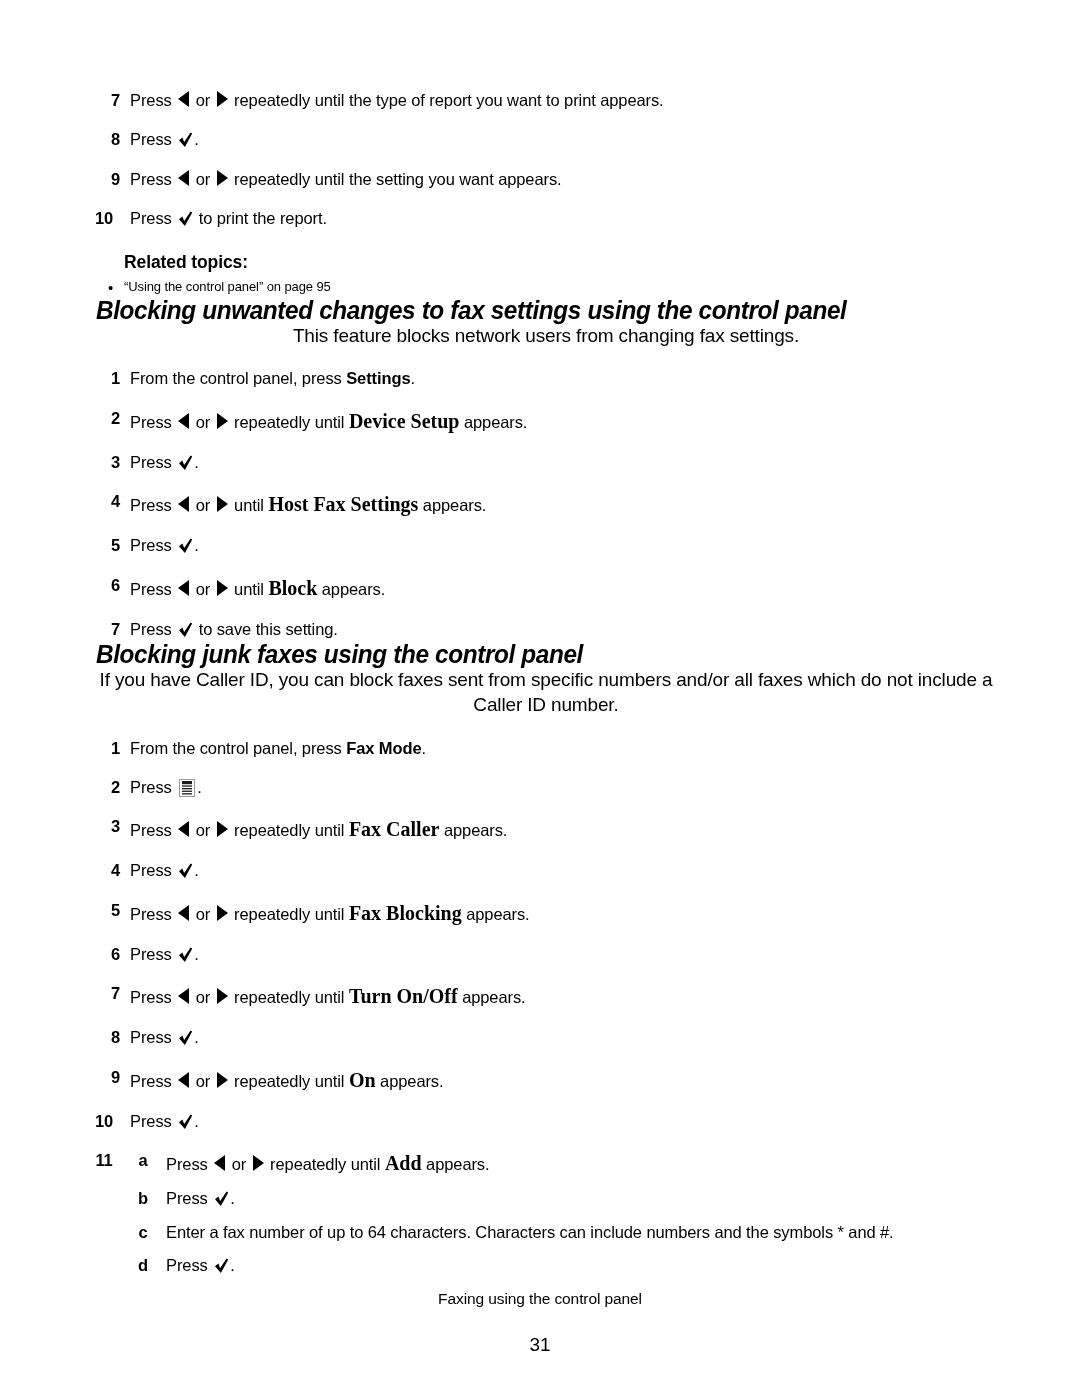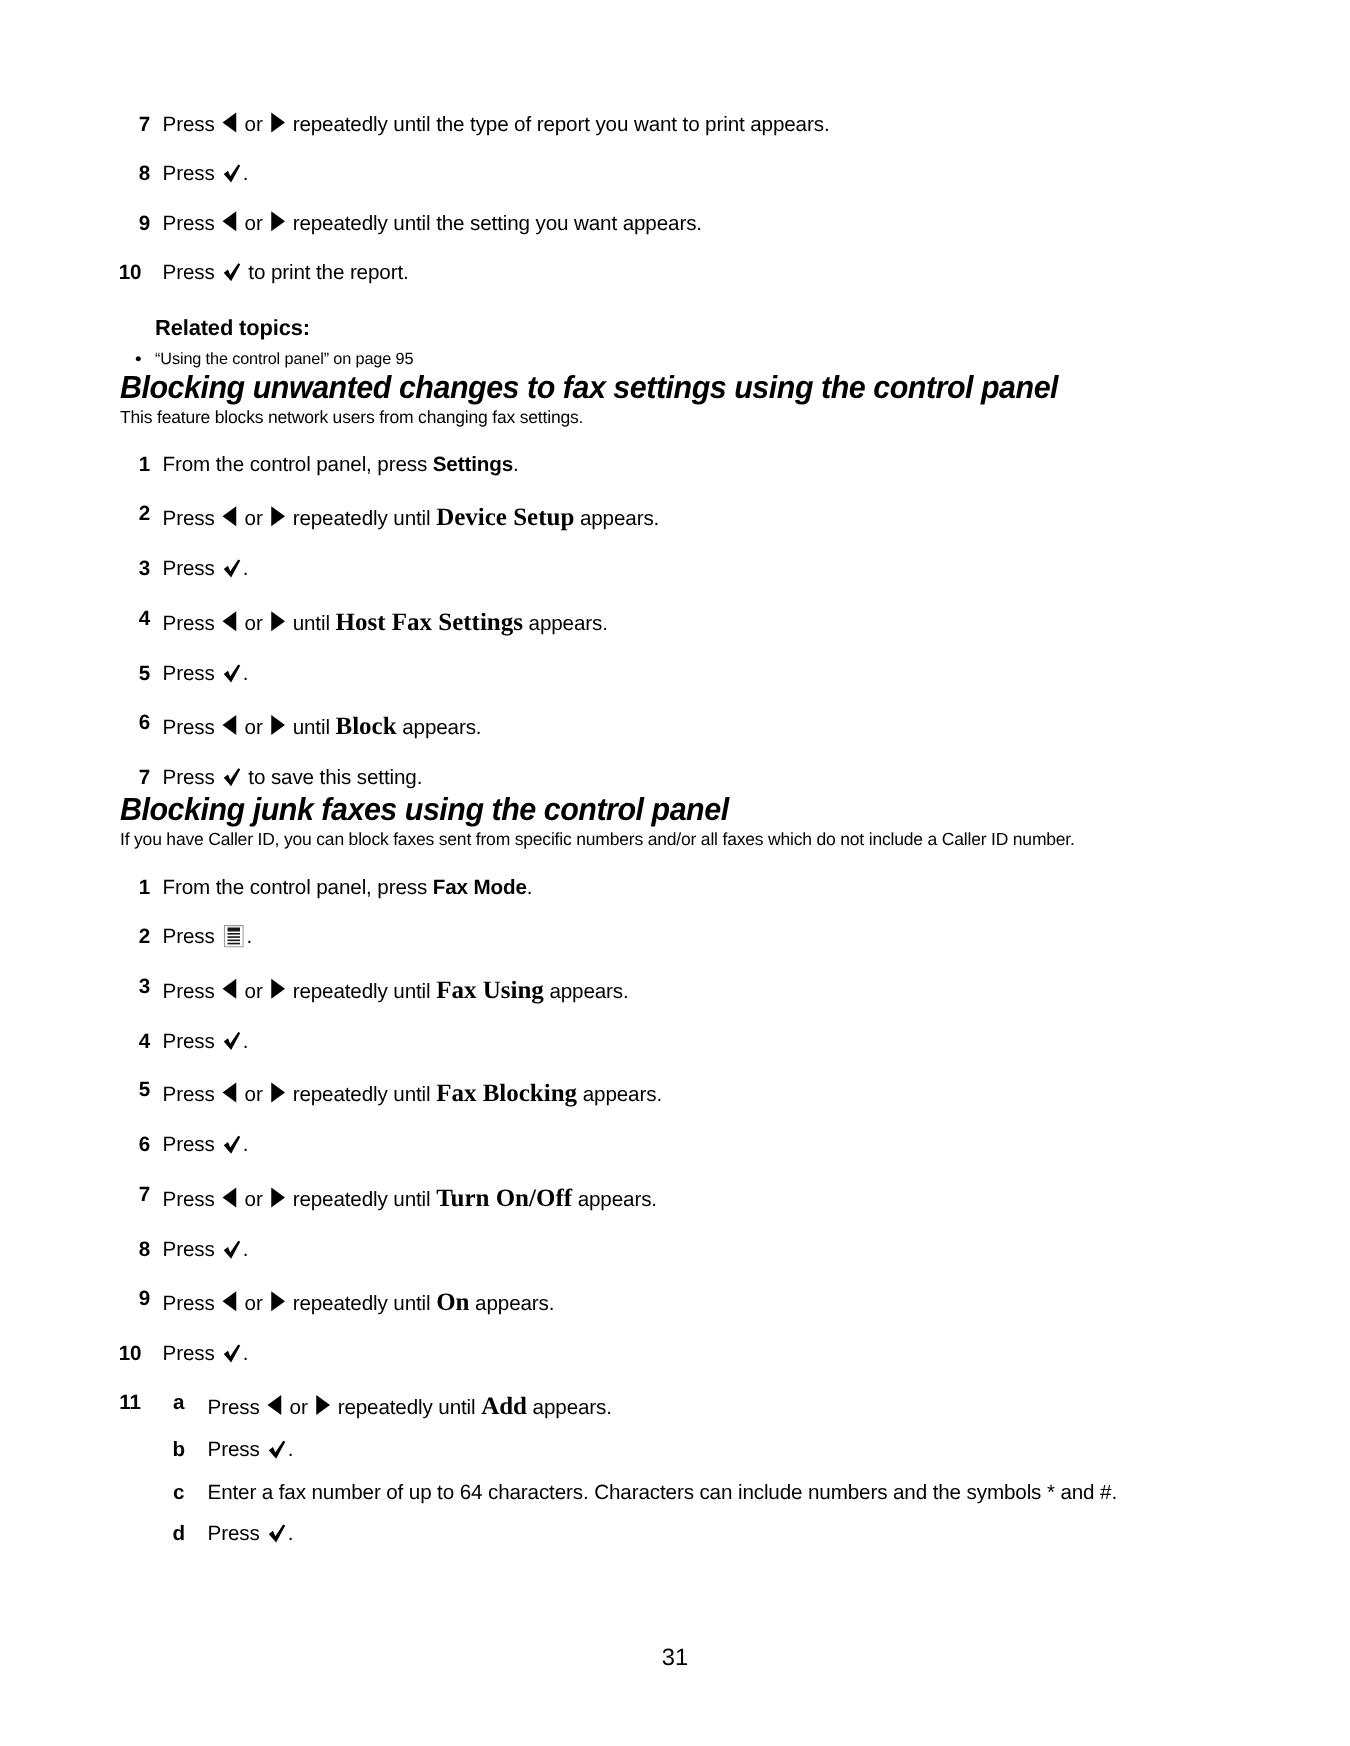--- a/index.html
+++ b/index.html
@@ -99,24 +99,25 @@
     transform-origin: left center;
     white-space: nowrap;
   }
   .subhead {
     font-weight: bold;
     font-size: 17.5px;
     margin: 0;
     letter-spacing: -0.1px;
   }
   p.body-text {
-    font-size: 14px;
+    font-size: 19px;
     line-height: 1.30;
     margin: 0;
     letter-spacing: -0.15px;
+    text-align: center;
   }
 
   
   .bullets {
     list-style: none;
     margin: 0;
     padding: 0;
   }
   .bullet {
     position: relative;
@@ -314,21 +315,21 @@
               <rect x="3" y="2" width="10" height="3.2" fill="#1a1a1a"></rect>
               <rect x="3" y="6.4" width="10" height="1.3" fill="#1a1a1a"></rect>
               <rect x="3" y="9" width="10" height="1.3" fill="#1a1a1a"></rect>
               <rect x="3" y="11.6" width="10" height="1.3" fill="#1a1a1a"></rect>
               <rect x="3" y="14.2" width="10" height="1.3" fill="#1a1a1a"></rect>
             </svg></span><span>.</span>
       </li>
 
       <li class="step">
         <span class="num">3</span>
-        <span>Press </span><span class="g-left"></span><span> or </span><span class="g-right"></span><span> repeatedly until </span><span class="mono">Fax Using</span><span> appears.</span>
+        <span>Press </span><span class="g-left"></span><span> or </span><span class="g-right"></span><span> repeatedly until </span><span class="mono">Fax Caller</span><span> appears.</span>
       </li>
 
       <li class="step">
         <span class="num">4</span>
         <span>Press </span><span class="g-check"><svg width="15" height="16" viewBox="0 0 15 16">
               <path d="M1 8.2 L4.4 5.6 L6.2 10.0 L12.6 0.6 L14.2 1.4 L6.9 15.0 Z" fill="#000"></path>
             </svg></span><span>.</span>
       </li>
 
       <li class="step">
@@ -397,16 +398,17 @@
           </li>
 
         </ol>
       </li>
 
     </ol>
 
   </div>
 
   <div class="footer">
+    <div class="footer-title">Faxing using the control panel</div>
     <div class="footer-page">31</div>
   </div>
 
 </div>
 
 </body></html>

